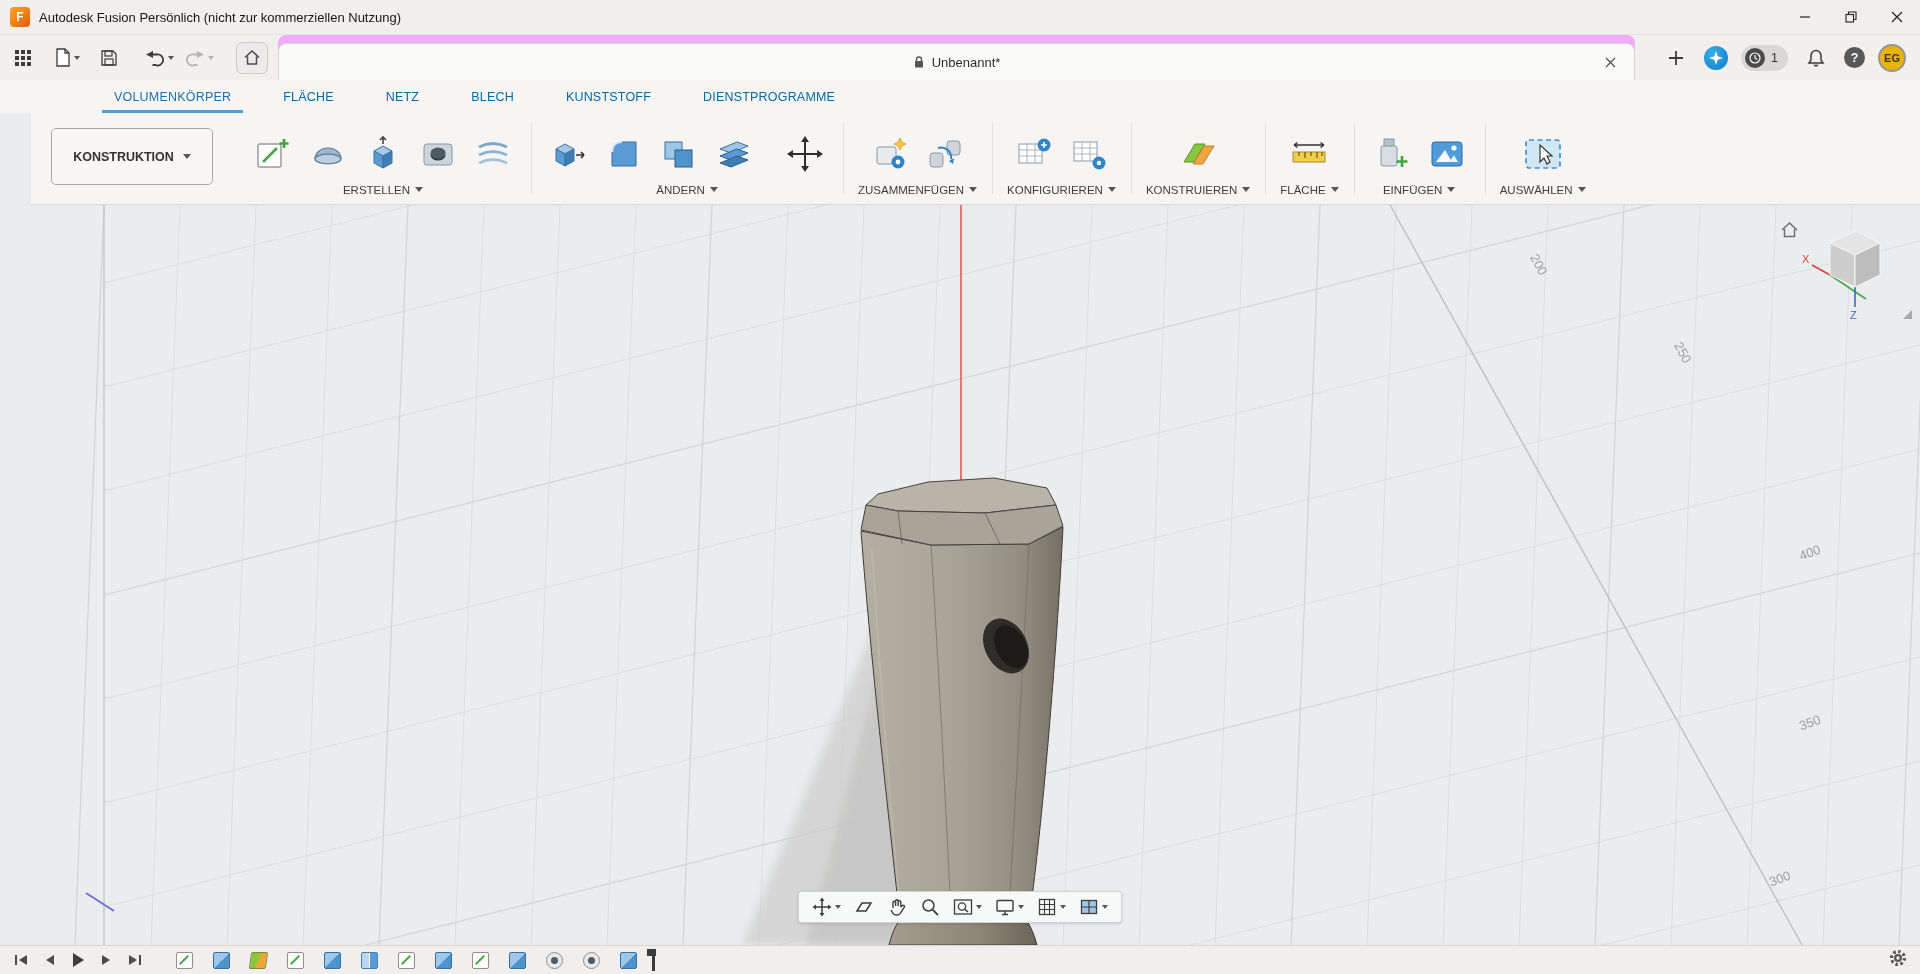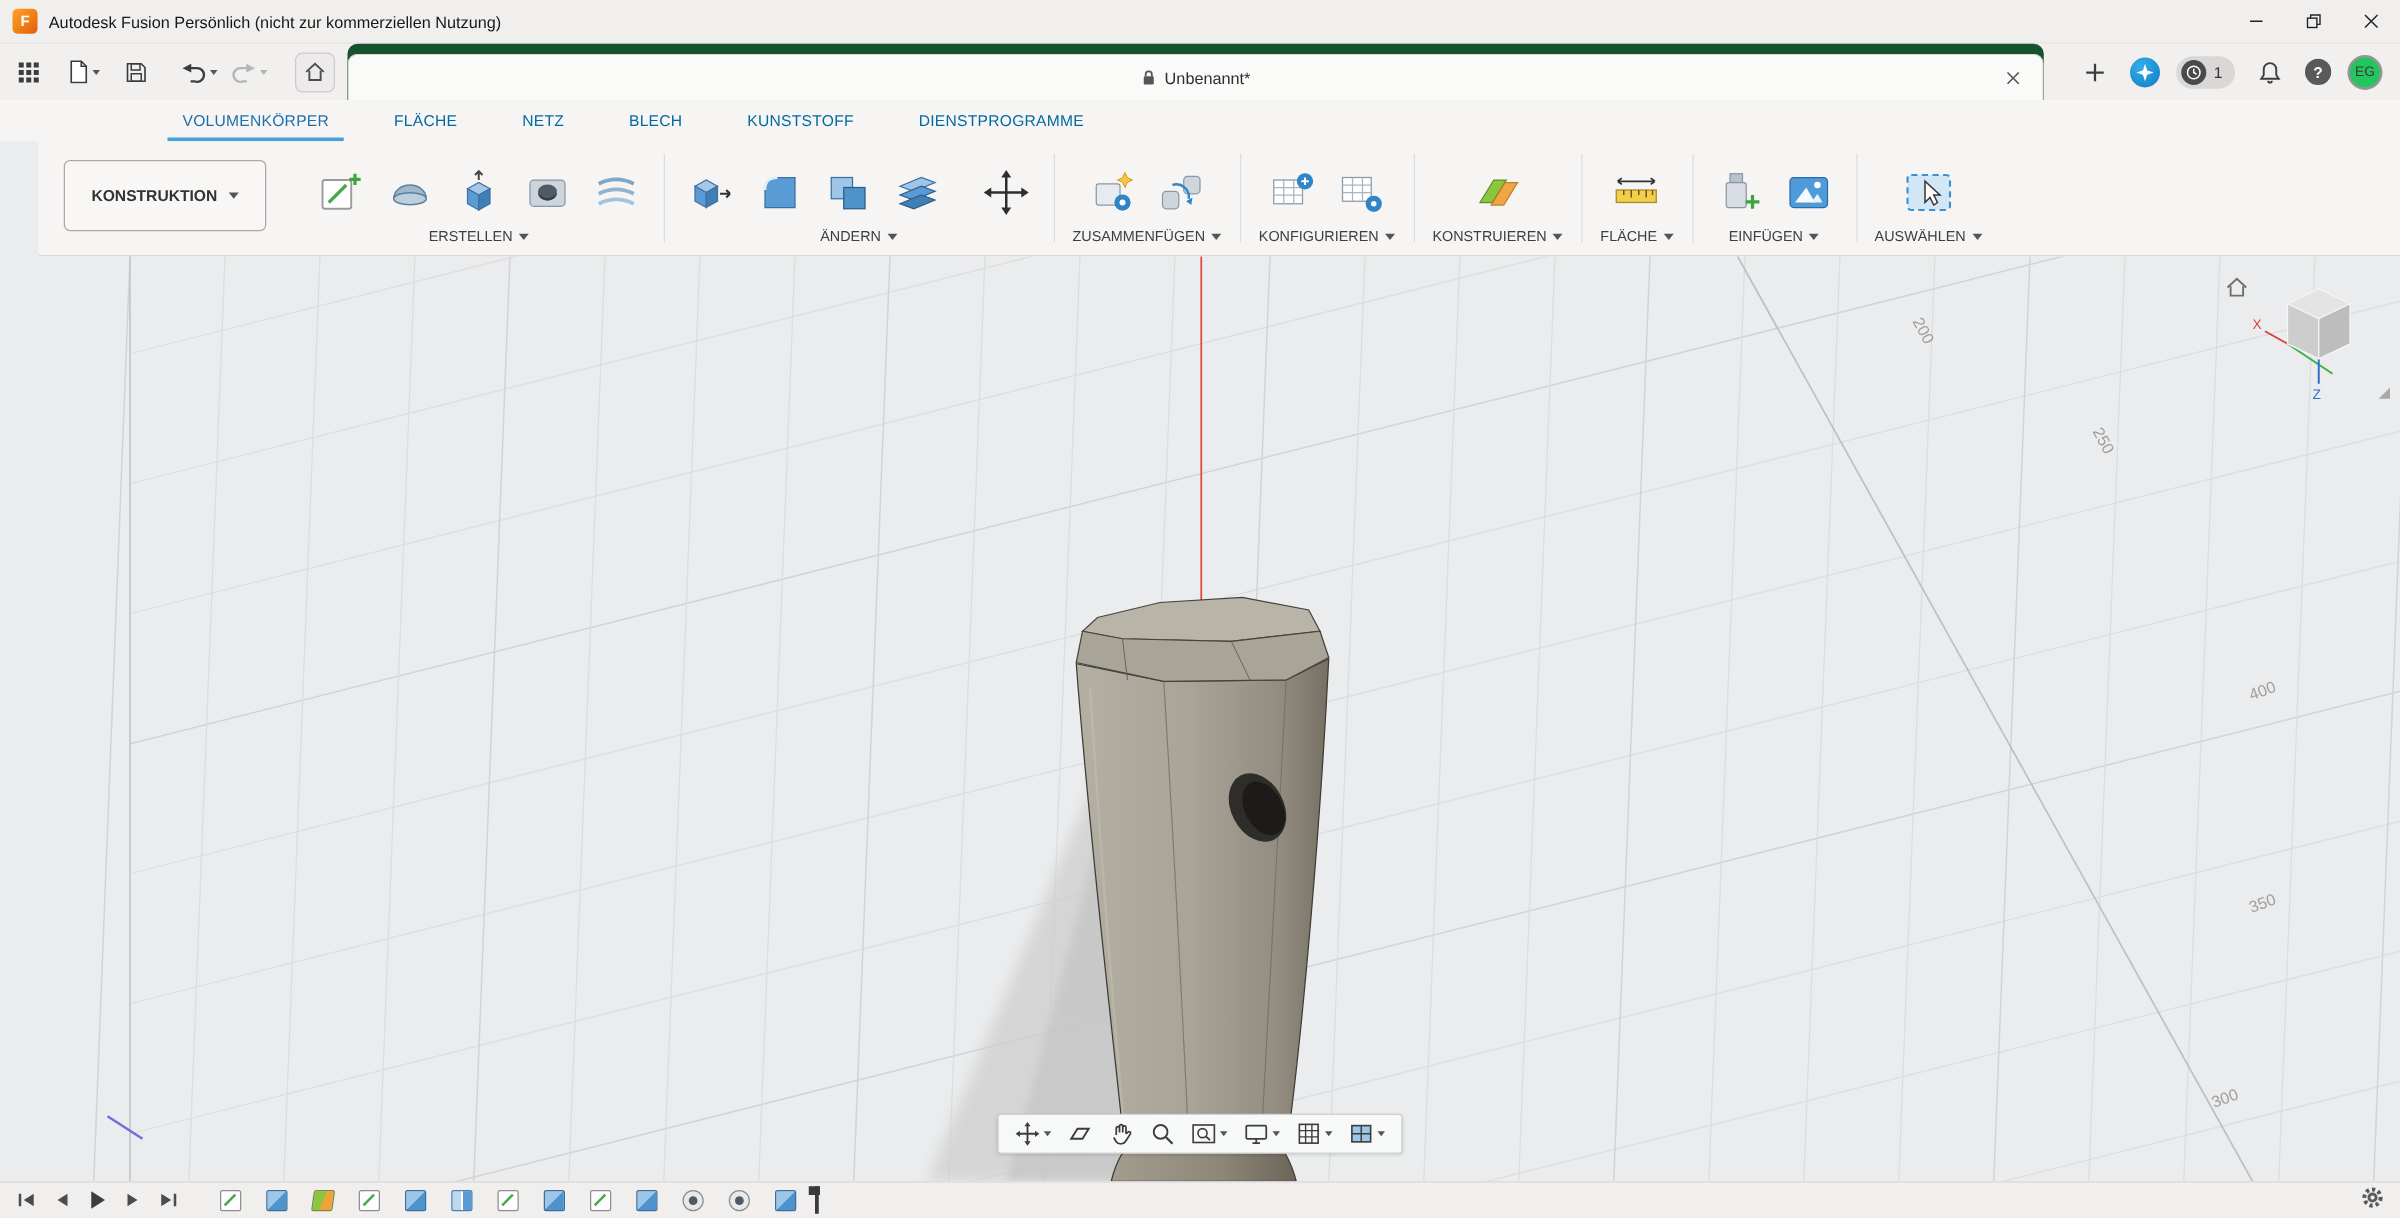--- a/index.html
+++ b/index.html
@@ -18,38 +18,38 @@
 
   
   .toolbar-row { height:45px; background:#f1f0ef; display:flex; align-items:center; }
   .tb-btn { height:32px; min-width:30px; display:flex; align-items:center; justify-content:center; gap:3px; }
   .tb-btn svg { display:block; }
   .caret { width:0; height:0; border-left:4px solid transparent; border-right:4px solid transparent; border-top:5px solid #555; }
   .caret.sm { border-left-width:3px; border-right-width:3px; border-top-width:4px; }
   .caret.dim { border-top-color:#b3b3b3; }
   .home-btn { width:32px; height:32px; margin-left:22px; border:1px solid #cbcac9; border-radius:6px; background:#eceaea;
     display:flex; align-items:center; justify-content:center; }
-  .tabstrip { flex:1; height:45px; margin:0 18px 0 10px; padding-top:8px; background:#14532d; border-radius:8px 8px 0 0; display:flex; }
+  .tabstrip { flex:1; height:45px; margin:0 18px 0 10px; padding-top:8px; background:#f0abfc; border-radius:8px 8px 0 0; display:flex; }
   .doc-tab { flex:1; height:37px; background:#fafaf9; border:1px solid #d7d6d5; border-bottom:none;
     border-radius:8px 8px 0 0; position:relative; display:flex; align-items:center; justify-content:center; gap:7px; }
   .doc-tab-label { font-size:13px; color:#2e2e2e; }
   .tab-close { position:absolute; right:14px; top:8px; width:20px; height:20px; display:flex; align-items:center; justify-content:center; }
   .right-cluster { display:flex; align-items:center; gap:13px; margin:0 14px 0 8px; }
   .ext-btn { width:24px; height:24px; border-radius:50%;
     background:radial-gradient(circle at 35% 30%, #35aeea, #0e7cc3); display:flex; align-items:center; justify-content:center; }
   .job-pill { display:flex; align-items:center; gap:6px; background:#d9d8d7; border-radius:14px; padding:3px 10px 3px 4px; }
   .job-clock { width:20px; height:20px; border-radius:50%; background:#4a4a4a; display:flex; align-items:center; justify-content:center; }
   .job-count { font-size:12.5px; color:#333; }
   .help-btn { width:21px; height:21px; border-radius:50%; background:#595959; color:#fff; font-size:12.5px; font-weight:bold;
     display:flex; align-items:center; justify-content:center; }
-  .avatar { width:28px; height:28px; border-radius:50%; border:2px solid #979695; background:#22c55e;
-    display:flex; align-items:center; justify-content:center; font-size:11px; font-weight:normal; color:#3a3a3a; }
+  .avatar { width:28px; height:28px; border-radius:50%; border:2px solid #979695; background:#eab308;
+    display:flex; align-items:center; justify-content:center; font-size:11px; font-weight:bold; color:#3a3a3a; }
 
   
-  .ribbon-tabs { height:33px; background:#f6f5f4; display:flex; align-items:stretch; padding-left:120px; }
+  .ribbon-tabs { height:33px; background:#f6f5f4; display:flex; align-items:stretch; padding-left:88px; }
   .rtab { padding:0 26px; display:flex; align-items:center; font-size:12.5px; color:#0369a1; position:relative; letter-spacing:.2px; }
   .rtab.active { color:#1d6fae; }
   .rtab.active::after { content:''; position:absolute; left:14px; right:14px; bottom:0; height:3px; background:#4aa0d8; }
 
   
   .ribbon-body { height:92px; background:#f6f5f4; border-bottom:1px solid #d8d7d6; position:relative; display:flex;margin-left:31px; }
   .construction-box { position:absolute; left:20px; top:15px; width:162px; height:57px;
     border:1px solid #aaa9a8; border-radius:5px; background:#f8f7f6;
     display:flex; align-items:center; justify-content:center; gap:9px; font-size:12.5px; font-weight:bold; color:#333; }
   .groups { display:flex; margin-left:204px; }

